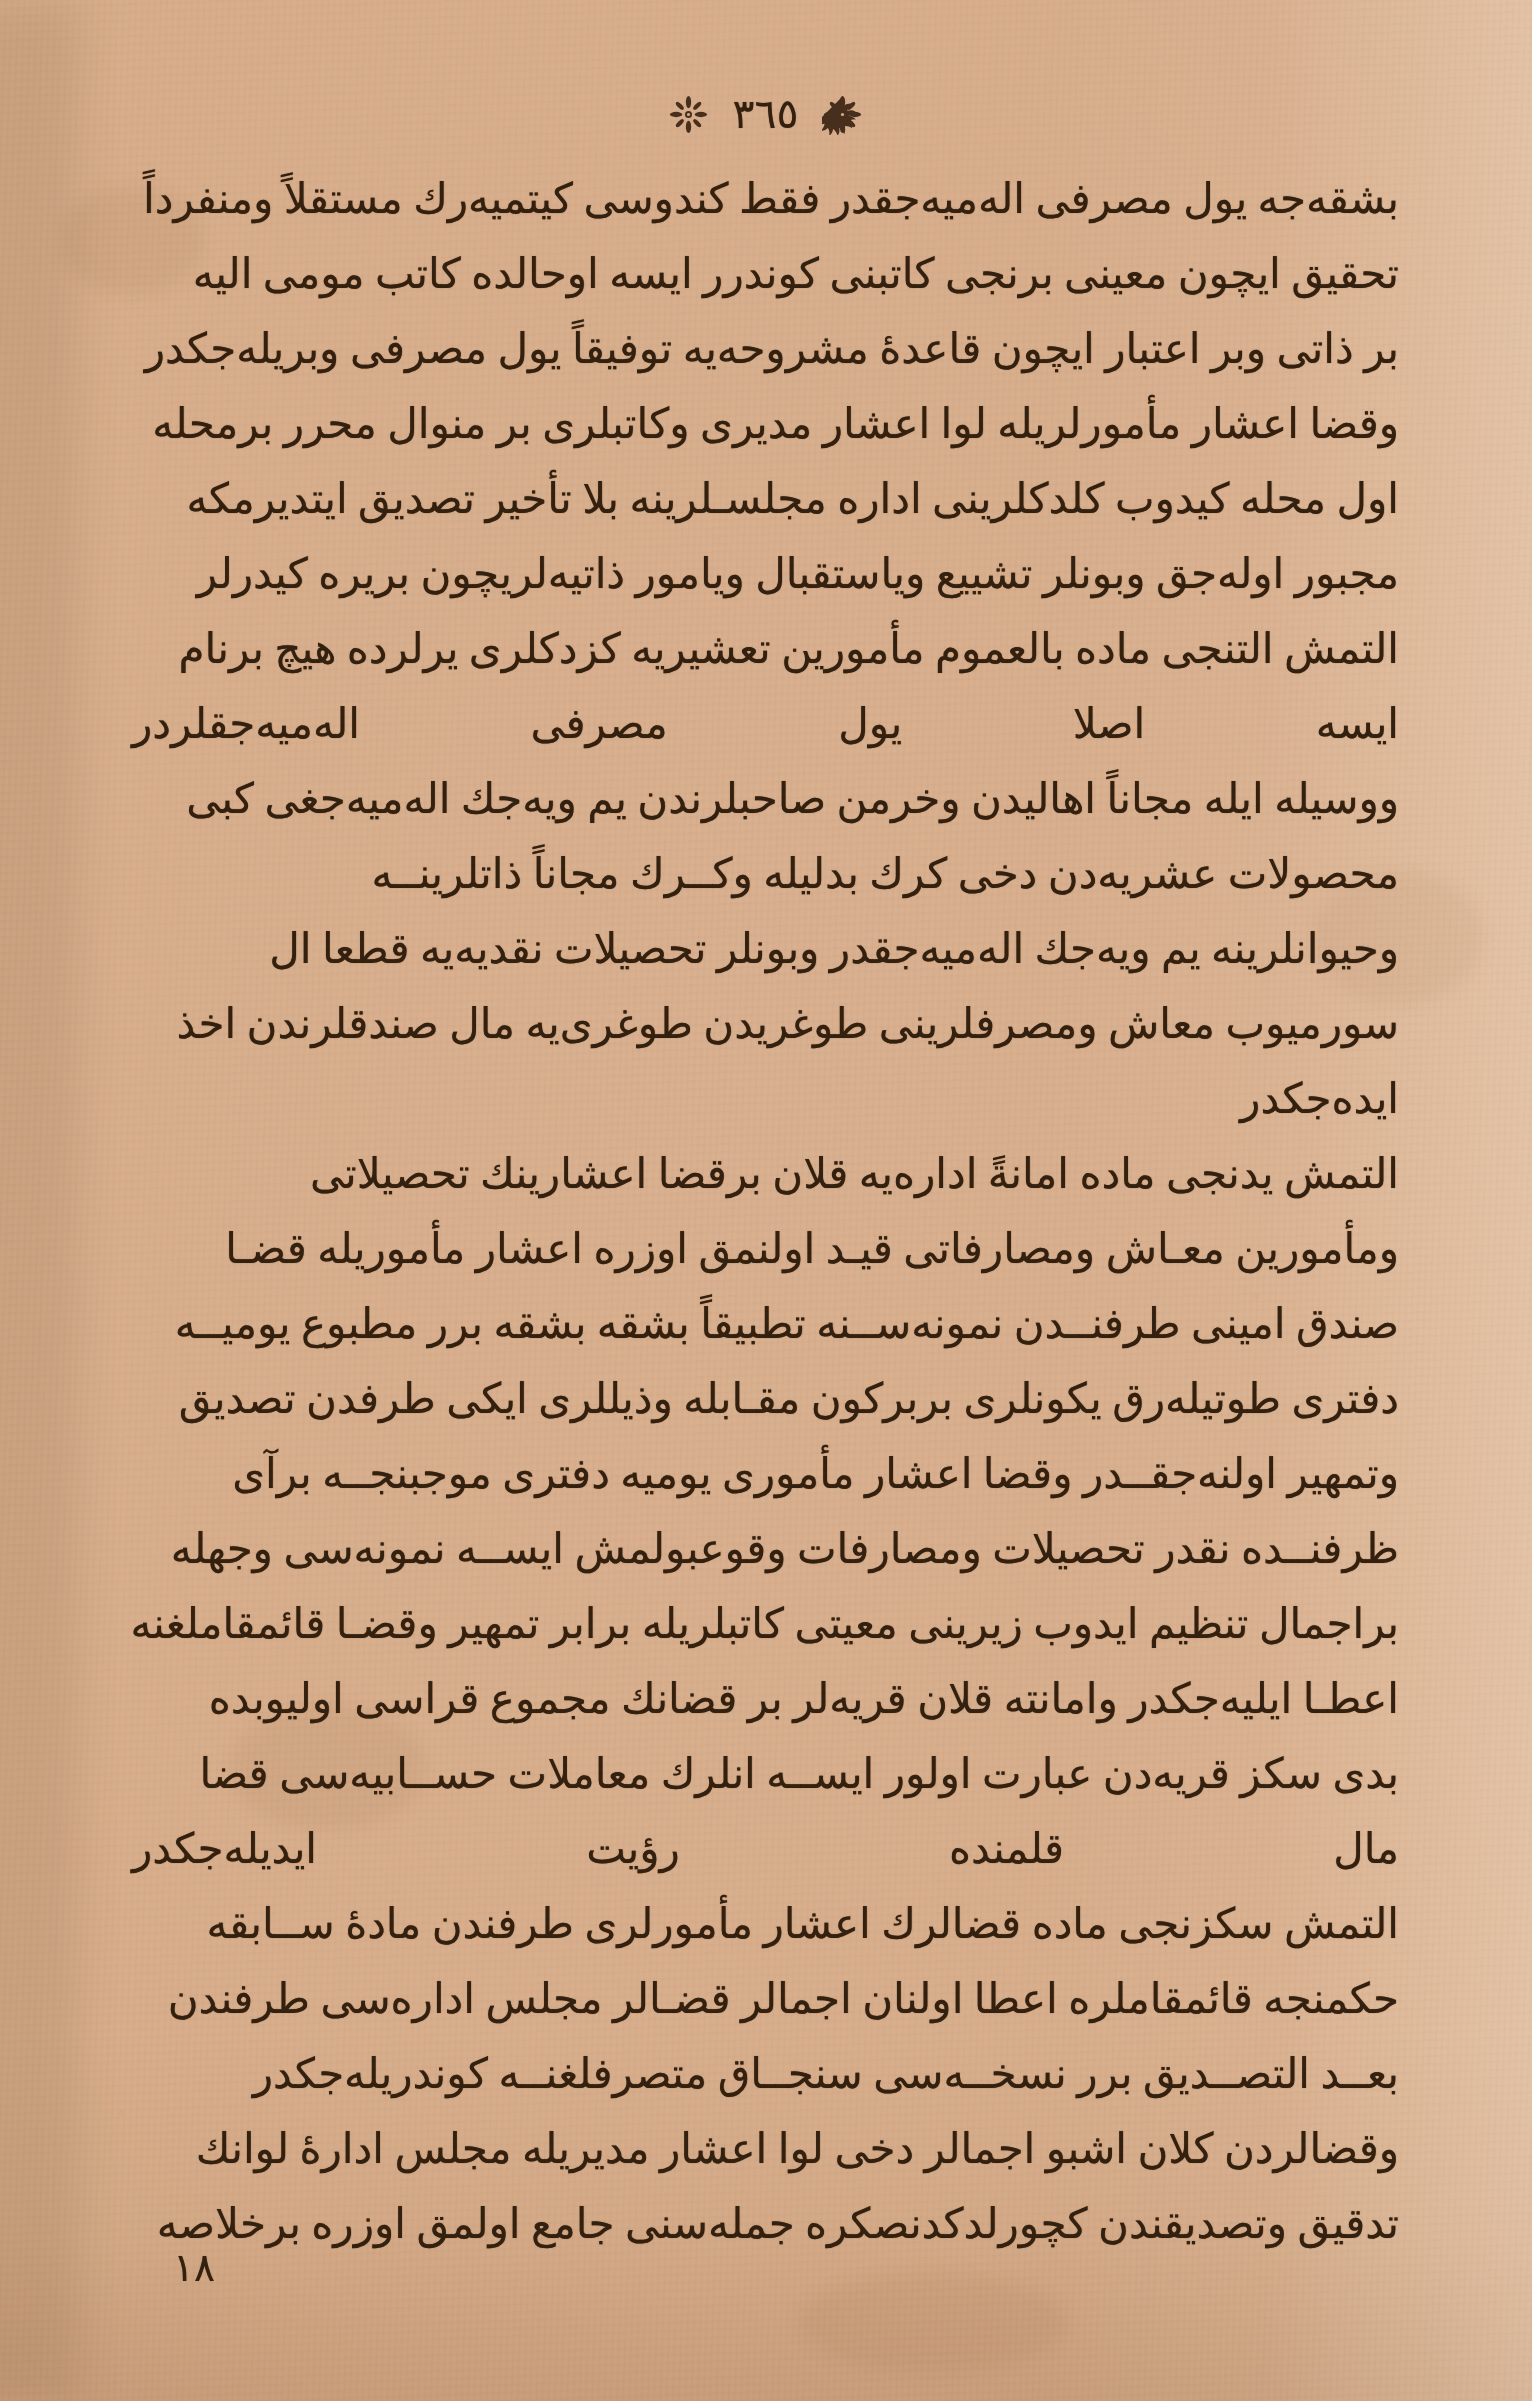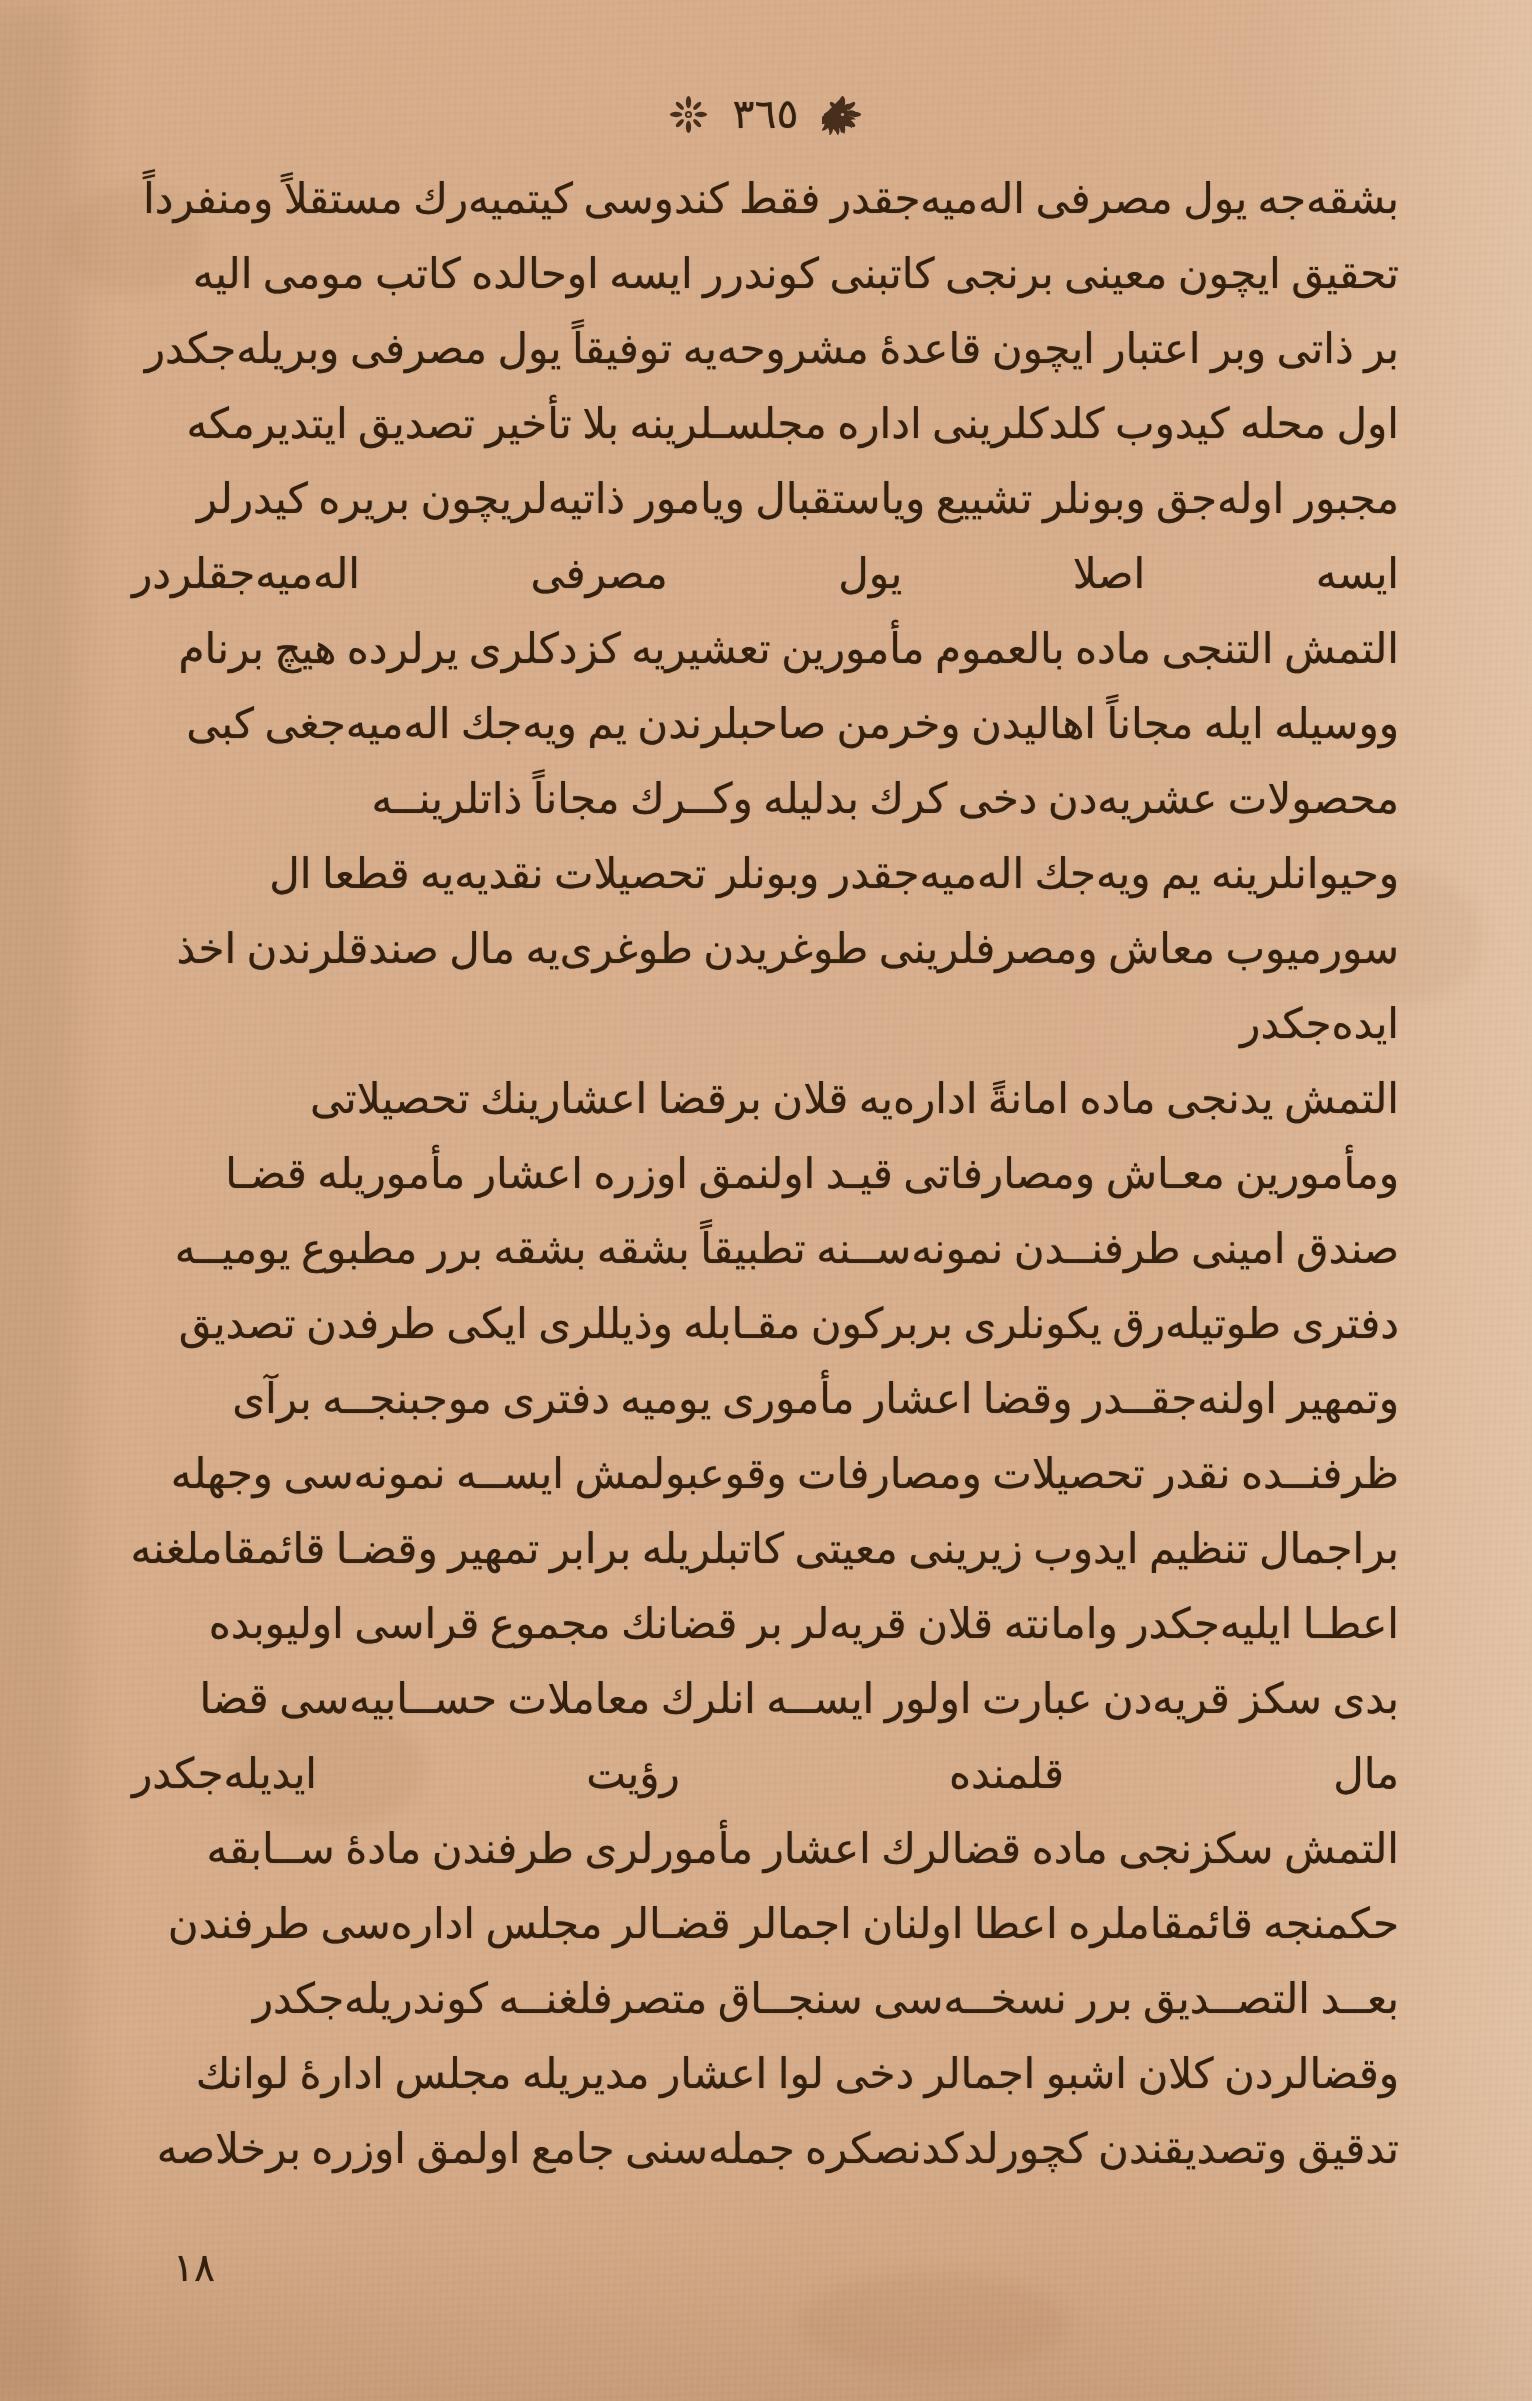--- a/index.html
+++ b/index.html
@@ -196,25 +196,26 @@
       </svg>
     </span>
 
   </div>
 
   <div class="body-text">
 
     <div class="ln j" style="color: rgb(51, 32, 15);">بشقه‌جه يول مصرفى اله‌ميه‌جقدر فقط كندوسى كيتميه‌رك مستقلاً ومنفرداً</div>
     <div class="ln j" style="color: rgb(51, 32, 15);">تحقيق ايچون معينى برنجى كاتبنى كوندرر ايسه اوحالده كاتب مومى اليه</div>
     <div class="ln j" style="color: rgb(51, 32, 15);">بر ذاتى وبر اعتبار ايچون قاعدهٔ مشروحه‌يه توفيقاً يول مصرفى وبريله‌جكدر</div>
+    <div class="ln j" style="color: rgb(51, 32, 15);">وقضا اعشار مأمورلريله لوا اعشار مديرى وكاتبلرى بر منوال محرر برمحله</div>
     <div class="ln j" style="color: rgb(51, 32, 15);">اول محله كيدوب كلدكلرينى اداره مجلسـلرينه بلا تأخير تصديق ايتديرمكه</div>
     <div class="ln j" style="color: rgb(51, 32, 15);">مجبور اوله‌جق وبونلر تشييع وياستقبال ويامور ذاتيه‌لريچون بريره كيدرلر</div>
+    <div class="ln j" style="color: rgb(51, 32, 15);">التمش التنجى ماده    بالعموم مأمورين تعشيريه كزدكلرى يرلرده هيچ برنام</div>
+
     <div class="ln center" style="color: rgb(51, 32, 15);">ايسه اصلا يول مصرفى اله‌ميه‌جقلردر</div>
-
-    <div class="ln j" style="color: rgb(51, 32, 15);">التمش التنجى ماده    بالعموم مأمورين تعشيريه كزدكلرى يرلرده هيچ برنام</div>
     <div class="ln j" style="color: rgb(51, 32, 15);">ووسيله ايله مجاناً اهاليدن وخرمن صاحبلرندن يم ويه‌جك اله‌ميه‌جغى كبى</div>
     <div class="ln j" style="color: rgb(51, 32, 15);">محصولات عشريه‌دن دخى كرك بدليله وكــرك مجاناً ذاتلرينــه</div>
     <div class="ln j" style="color: rgb(51, 32, 15);">وحيوانلرينه يم ويه‌جك اله‌ميه‌جقدر وبونلر تحصيلات نقديه‌يه قطعا ال</div>
     <div class="ln j" style="color: rgb(51, 32, 15);">سورميوب معاش ومصرفلرينى طوغريدن طوغرى‌يه مال صندقلرندن اخذ</div>
     <div class="ln start" style="color: rgb(51, 32, 15);">ايده‌جكدر</div>
 
     <div class="ln j" style="color: rgb(51, 32, 15);">التمش يدنجى ماده    امانةً اداره‌يه قلان برقضا اعشارينك تحصيلاتى</div>
     <div class="ln j" style="color: rgb(51, 32, 15);">ومأمورين معـاش ومصارفاتى قيـد اولنمق اوزره اعشار مأموريله قضـا</div>
     <div class="ln j" style="color: rgb(51, 32, 15);">صندق امينى طرفنــدن نمونه‌ســنه تطبيقاً بشقه بشقه برر مطبوع يوميــه</div>
     <div class="ln j" style="color: rgb(51, 32, 15);">دفترى طوتيله‌رق يكونلرى بربركون مقـابله وذيللرى ايكى طرفدن تصديق</div>

